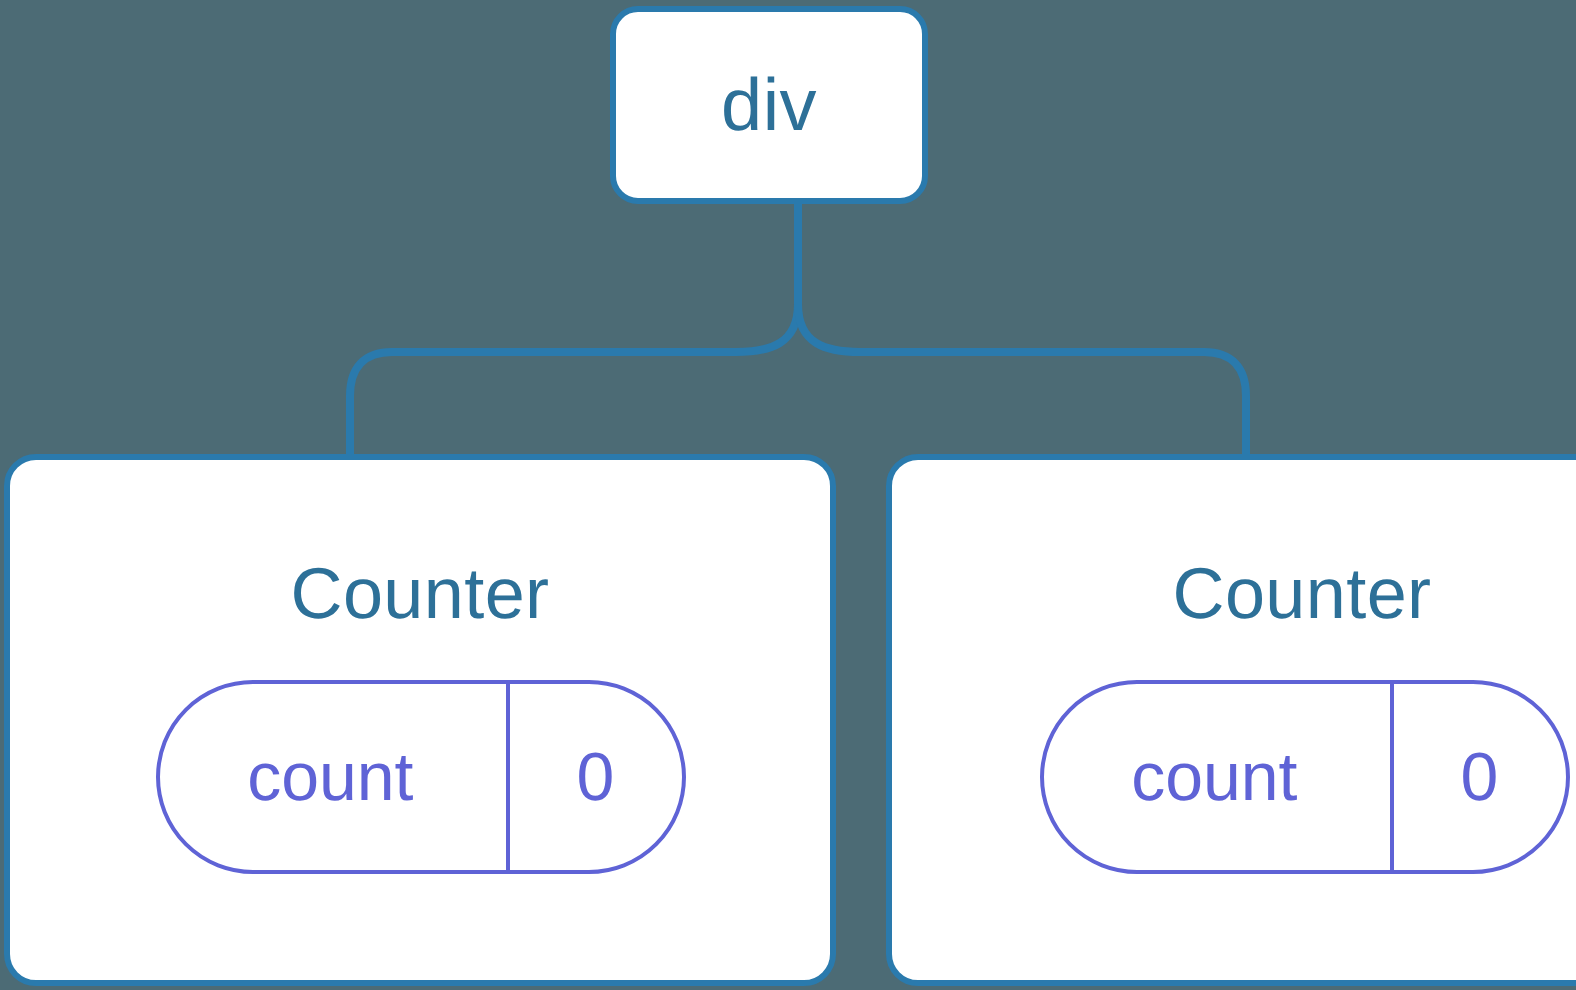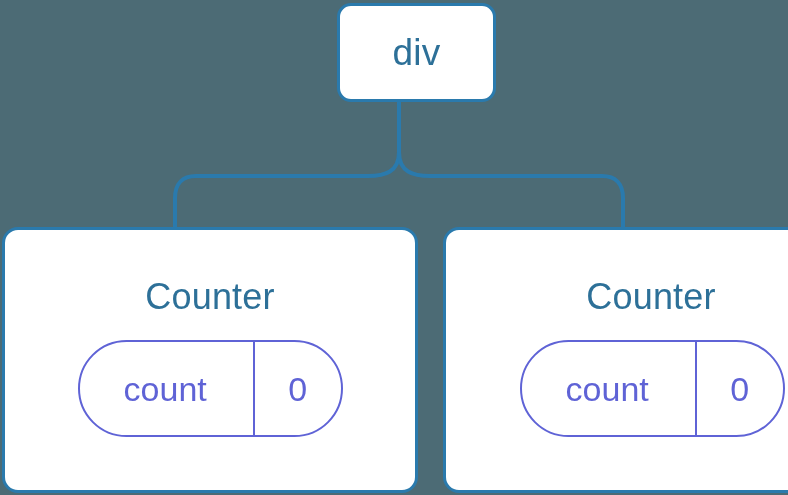--- a/index.html
+++ b/index.html
@@ -37,21 +37,21 @@
     background: #ffffff;
     border: 3px solid #2a7aad;
     border-radius: 14px;
     display: flex;
     flex-direction: column;
     align-items: center;
   }
 
   
   .node--root {
-    left: 337px;
+    left: 305px;
     top: 3px;
     width: 159px;
     height: 99px;
     justify-content: center;
   }
   .node--root .node-title {
     font-size: 37px;
     line-height: 1;
     color: #2d7098;
     letter-spacing: 0.2px;

